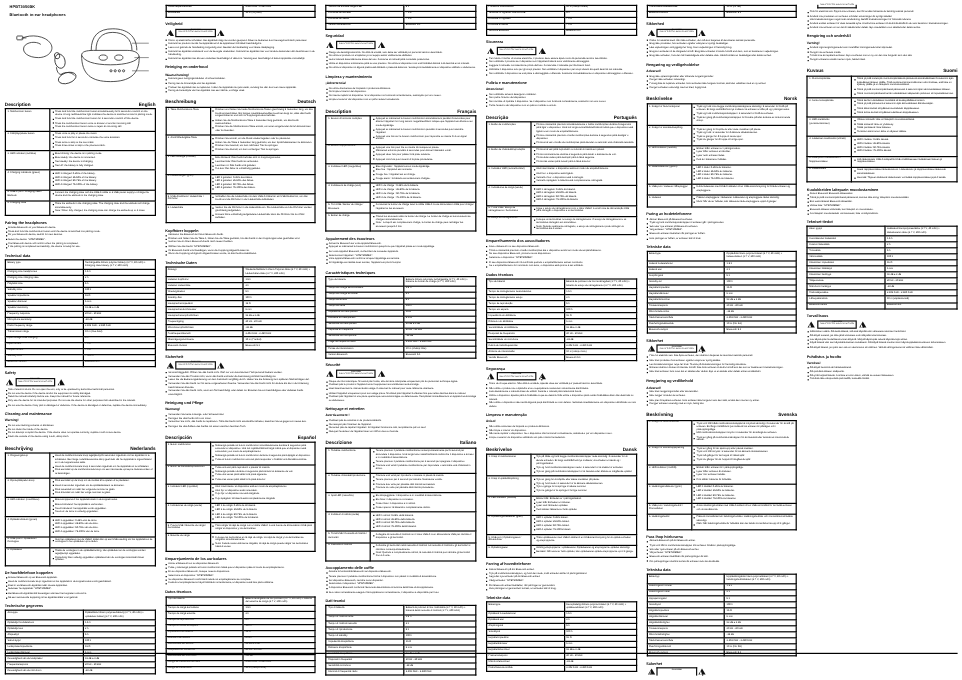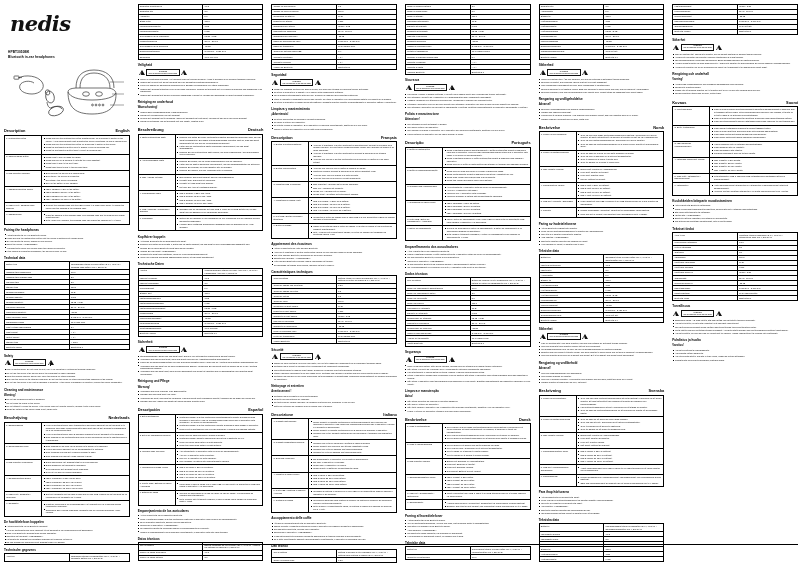--- a/index.html
+++ b/index.html
@@ -97,21 +97,20 @@
     position:absolute;left:4px;right:4px;bottom:22px;
     border-top:0.4px solid #000;
   }
 </style>
 </head>
 <body>
 
 <div class="page">
   <div class="cols">
 
-    <div class="brand">nedis</div>
     <div class="model">HPBT3050BK</div>
     <div class="subtitle">Bluetooth in-ear headphones</div>
 
     <div class="product-art">
       <svg width="122" height="58" viewBox="0 0 122 58" fill="none" stroke="#333" stroke-width="0.7">
 
         <path d="M12 14 C20 10, 32 12, 36 18 C40 24, 34 30, 26 30 C18 30, 12 26, 14 21 C16 17, 24 16, 28 19"></path>
         <rect x="8" y="12" width="5" height="3.2" rx="0.6"></rect>
         <path d="M13 13.6 h3"></path>
 

